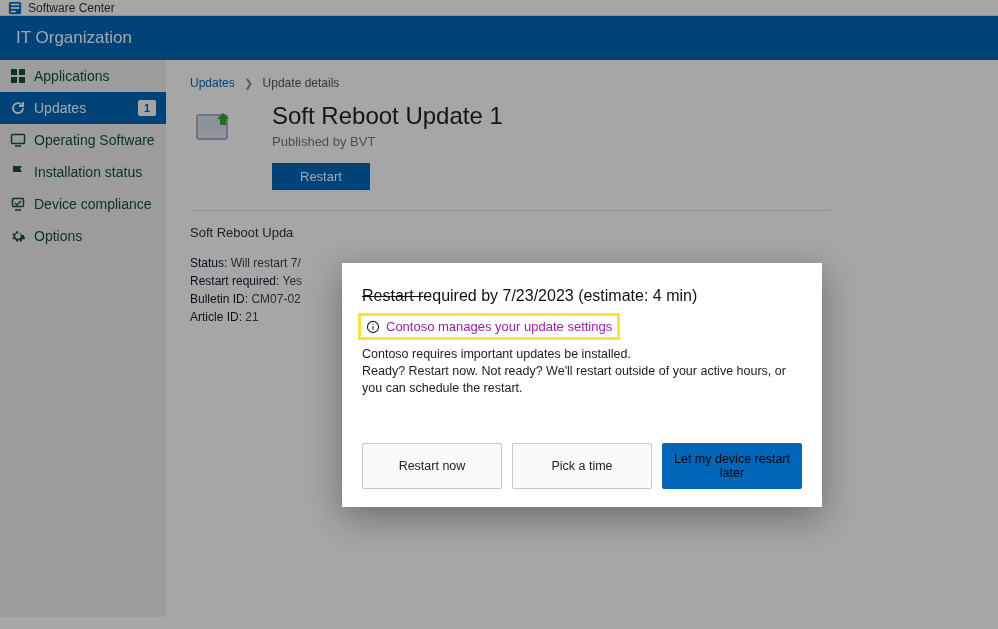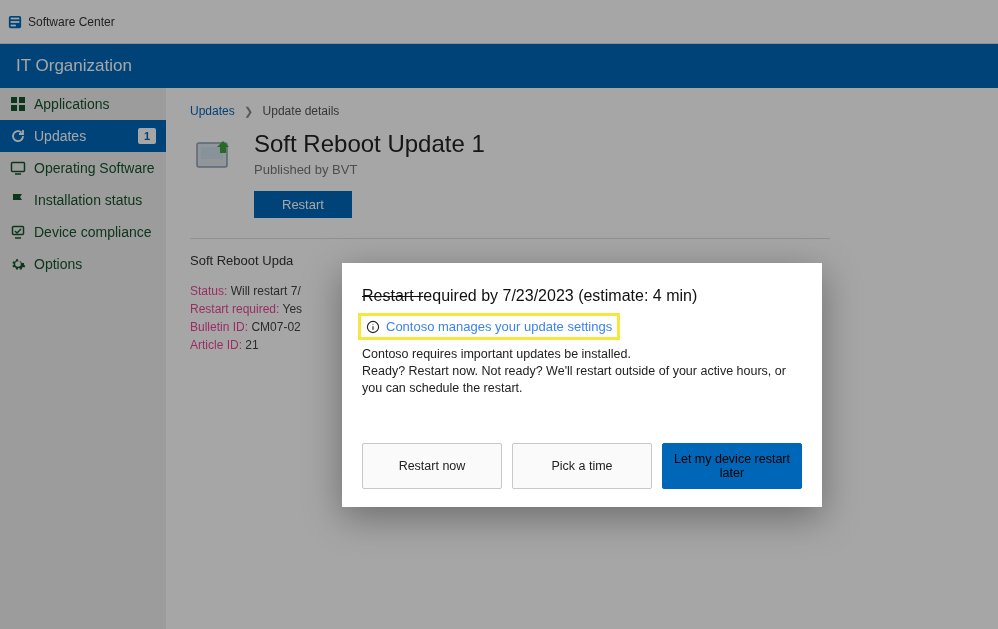--- a/index.html
+++ b/index.html
@@ -1,48 +1,48 @@
 <!DOCTYPE html>
 <html><head>
   <meta charset="utf-8">
   <style>
     * { box-sizing: border-box; margin: 0; padding: 0; }
     body { font-family: "Segoe UI", Tahoma, sans-serif; background: #fff; width: 998px; height: 629px; overflow: hidden; position: relative; }
-    .title-bar { height: 44px; background: #fff; border-bottom: 1px solid #ddd; display: flex; align-items: center; padding: 0 8px; font-size: 12px; color: #333; }
+    .title-bar { height: 16px; background: #fff; border-bottom: 1px solid #ddd; display: flex; align-items: center; padding: 0 8px; font-size: 12px; color: #333; }
     .title-bar svg { margin-right: 6px; }
     .org-banner { background: #0067b8; color: #fff; font-size: 17px; padding: 12px 16px; font-weight: 400; }
     .body-grid { display: flex; height: calc(100% - 28px - 44px); }
     .sidebar { width: 166px; background: #f0f0f0; display: flex; flex-direction: column; font-size: 14px; }
     .sb-item { display: flex; align-items: center; gap: 8px; padding: 8px 10px; color: #14532d; cursor: pointer; }
     .sb-item.active { background: #0067b8; color: #fff; }
     .sb-item .badge { margin-left: auto; background: #fff; color: #0067b8; font-size: 11px; padding: 0 6px; border-radius: 2px; line-height: 16px; font-weight: 600; }
     .sb-item svg { flex-shrink: 0; }
     .main { flex: 1; background: #fff; padding: 16px 24px; font-size: 13px; color: #333; }
     .breadcrumb { font-size: 12px; color: #555; margin-bottom: 12px; }
     .breadcrumb a { color: #0067b8; text-decoration: none; }
     .breadcrumb .sep { margin: 0 6px; color: #888; font-size: 11px; }
-    .detail-head { display: flex; gap: 16px; margin-bottom: 16px; }
+    .detail-head { display: flex; gap: 34px; margin-bottom: 16px; }
     .detail-head .icon-wrap { width: 48px; height: 48px; display:flex; align-items:center; justify-content:center; }
     .detail-head h1 { font-size: 24px; font-weight: 400; color: #222; }
     .detail-head .pub { font-size: 13px; color: #777; margin-top: 4px; }
     .restart-btn { display: inline-block; margin: 14px 0 0 0; background: #0067b8; color: #fff; border: none; padding: 6px 28px; font-size: 13px; cursor: pointer; }
     hr.sep-rule { border: none; border-top: 1px solid #ddd; margin: 20px 0 14px 0; max-width: 640px; }
     .desc { font-size: 13px; color: #333; max-width: 640px; margin-bottom: 14px; }
     .meta { font-size: 12px; color: #666; line-height: 1.5; }
-    .meta .lbl { color: #ec4899; }
+    .meta .lbl { color: #0f172a; }
     .meta .val { color: #444; }
 
     
     .scrim { position: absolute; inset: 0; background: rgba(0,0,0,0.35); pointer-events: none; }
 
     
     .dialog { position: absolute; left: 342px; top: 263px; width: 480px; background: #fff; box-shadow: 0 10px 35px rgba(0,0,0,0.35); padding: 20px 20px 18px 20px; }
     .dialog h2 { font-size: 16px; font-weight: 400; color: #111; margin-bottom: 12px; margin-top: 4px;}
     .dialog h2 .leading { text-decoration: line-through; }
-    .dlg-sub { display: flex; align-items: center; gap: 6px; font-size: 13px; color: #3b82f6; margin-bottom: 10px; outline: 3px solid #f7e63b; outline-offset: 1px; padding: 2px 4px; width: fit-content; }
+    .dlg-sub { display: flex; align-items: center; gap: 6px; font-size: 13px; color: #a21caf; margin-bottom: 10px; outline: 3px solid #f7e63b; outline-offset: 1px; padding: 2px 4px; width: fit-content; }
     .dlg-body { font-size: 12.5px; color: #222; line-height: 1.35; margin-bottom: 46px; }
     .dlg-actions { display: flex; gap: 10px; }
     .dlg-actions button { flex: 1; padding: 8px 9px; font-size: 12.5px; border: 1px solid #c8c8c8; background: #fafafa; cursor: pointer; border-radius: 2px; color: #222; }
     .dlg-actions button.primary { background: #0067b8; border-color: #0067b8; color: #000000; }
   </style>
 </head>
 <body>
 
 <div class="title-bar">
   <svg width="14" height="14" viewBox="0 0 16 16">

